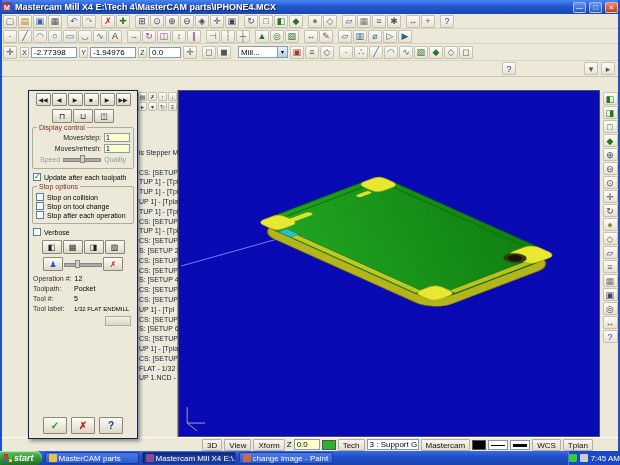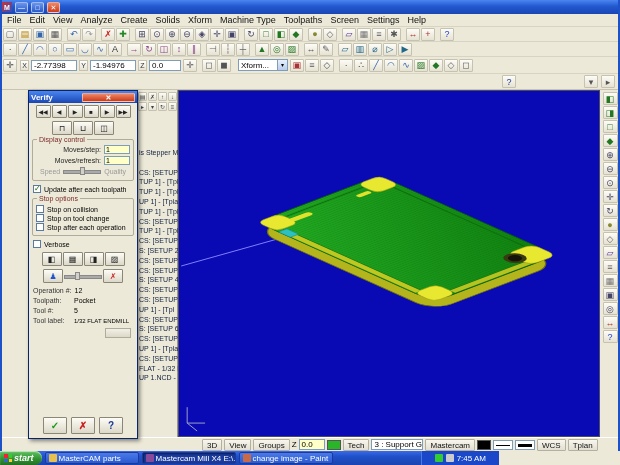--- a/index.html
+++ b/index.html
@@ -107,68 +107,55 @@
   .sb-combo { height:11px; line-height:10px; padding:0 2px; border:1px solid #7f9db9; background:#fff; width:52px;
     overflow:hidden; white-space:nowrap; }
   .sb-swatch { width:14px; height:10px; border:1px solid #555; }
   .sb-swatch.green { background:#2ab42a; }
   .sb-swatch.black { background:#000; }
   .line-sample { width:20px; height:10px; border:1px solid #7f9db9; background:#fff; position:relative; }
   .line-sample::after { content:""; position:absolute; left:2px; right:2px; top:4px; border-top:1px solid #000; }
   .line-sample.thick::after { border-top:3px solid #000; top:3px; }
 
   
-  .taskbar { position:absolute; top:451px; left:0; width:499px; height:14px;
+  .taskbar { position:absolute; top:451px; left:0; width:620px; height:14px;
     background:linear-gradient(#3a6ae8,#2050c8 40%,#1a44b0); display:flex; align-items:center; }
   .start-btn { height:14px; flex:none; padding:0 8px 0 4px; display:flex; align-items:center; gap:2px;
     background:linear-gradient(#62c462,#2f8f2f 60%,#237023); color:#fff; font-weight:bold; font-style:italic;
     font-size:9px; border-radius:0 7px 7px 0; box-shadow:inset 0 1px 1px #bfe8bf; }
   .flag { width:8px; height:8px; display:grid; grid-template-columns:1fr 1fr; grid-template-rows:1fr 1fr; gap:1px; }
   .flag i:nth-child(1){background:#e23;} .flag i:nth-child(2){background:#3c3;}
   .flag i:nth-child(3){background:#36c;} .flag i:nth-child(4){background:#fc3;}
   .task { width:94px; height:12px; margin-left:3px; padding:0 3px; display:flex; align-items:center; gap:2px;
     background:linear-gradient(#4a7ae8,#2a5ad0); border:1px solid #1a3aa0; border-radius:2px;
     color:#fff; font-size:8px; overflow:hidden; white-space:nowrap; }
   .task.active { background:#1a3a9c; box-shadow:inset 1px 1px 2px rgba(0,0,0,.5); }
   .task-ic { width:8px; height:8px; flex:none; border-radius:1px; }
   .ic-folder { background:#e8c050; } .ic-mcam { background:#8a4a9a; } .ic-paint { background:#c86a4a; }
-  .tray { margin-left:auto; height:14px; display:flex; align-items:center; gap:3px; padding:0 13px;
+  .tray { margin-left:auto; height:14px; display:flex; align-items:center; gap:3px; padding:0 0;
     background:#1a48c8; border-left:1px solid #4a7ae8; color:#fff; font-size:8px; }
   .tray-ic { width:8px; height:8px; border-radius:1px; }
   .tray-ic.a { background:#3c3; } .tray-ic.b { background:#ccc; }
 
   .win-border { position:absolute; top:0; width:2px; height:451px; background:#1e50c8; z-index:20; }
   .win-border.left { left:0; } .win-border.right { right:0; }
 </style>
 </head>
 <body>
 
 <div class="screen">
 
   <div class="titlebar">
     <span class="app-icon">M</span>
+    <span class="title-text">Mastercam Mill X4   E:\Tech 4\MasterCAM parts\IPHONE4.MCX</span>
     <span class="win-btn">—</span>
     <span class="win-btn">□</span>
     <span class="win-btn close">✕</span>
   </div>
 
-  <div class="menubar">
-      <span class="menu-item">File</span>
-      <span class="menu-item">Edit</span>
-      <span class="menu-item">View</span>
-      <span class="menu-item">Analyze</span>
-      <span class="menu-item">Create</span>
-      <span class="menu-item">Solids</span>
-      <span class="menu-item">Xform</span>
-      <span class="menu-item">Machine Type</span>
-      <span class="menu-item">Toolpaths</span>
-      <span class="menu-item">Screen</span>
-      <span class="menu-item">Settings</span>
-      <span class="menu-item">Help</span>
-    </div>
 
   <div class="toolbar-row">
       <span class="tb-icon" style="color: rgb(102, 102, 119);">▢</span>
       <span class="tb-icon" style="color: rgb(184, 134, 11);">▤</span>
       <span class="tb-icon" style="color: rgb(51, 102, 170);">▣</span>
       <span class="tb-icon" style="color: rgb(85, 85, 85); margin-right: 5px;">▦</span>
       <span class="tb-icon" style="color: rgb(51, 102, 170);">↶</span>
       <span class="tb-icon" style="color: rgb(153, 153, 153); margin-right: 5px;">↷</span>
       <span class="tb-icon" style="color: rgb(204, 34, 34);">✗</span>
       <span class="tb-icon" style="color: rgb(34, 136, 34); margin-right: 5px;">✚</span>
@@ -229,21 +216,21 @@
     <span class="coord-label">Y</span>
     <input class="coord-field" style="width: 46px;" value="-1.94976">
     <span class="coord-label">Z</span>
     <input class="coord-field" style="width: 32px;" value="0.0">
     <span style="display:flex">
         <span class="tb-icon" style="color: rgb(85, 85, 85); margin-right: 5px;">✛</span>
         <span class="tb-icon" style="color: rgb(85, 85, 85);">◻</span>
         <span class="tb-icon" style="color: rgb(85, 85, 85); margin-right: 5px;">◼</span>
       </span>
     <div class="dropdown">
-      <span>Xform...</span>
+      <span>Mill...</span>
       <span class="dd-arrow">▾</span>
     </div>
     <span style="display:flex">
         <span class="tb-icon" style="color: rgb(170, 51, 51);">▣</span>
         <span class="tb-icon" style="color: rgb(85, 85, 85);">≡</span>
         <span class="tb-icon" style="color: rgb(85, 85, 85); margin-right: 5px;">◇</span>
         <span class="tb-icon" style="color: rgb(51, 51, 51);">∙</span>
         <span class="tb-icon" style="color: rgb(51, 51, 51);">∴</span>
         <span class="tb-icon" style="color: rgb(51, 102, 170);">╱</span>
         <span class="tb-icon" style="color: rgb(51, 102, 170);">◠</span>
@@ -362,24 +349,20 @@
         <span class="tb-icon" style="color: rgb(85, 51, 153);">▱</span>
         <span class="tb-icon" style="color: rgb(85, 85, 85);">≡</span>
         <span class="tb-icon" style="color: rgb(119, 119, 119);">▦</span>
         <span class="tb-icon" style="color: rgb(68, 68, 102);">▣</span>
         <span class="tb-icon" style="color: rgb(68, 68, 102);">◎</span>
         <span class="tb-icon" style="color: rgb(170, 51, 51);">↔</span>
         <span class="tb-icon" style="color: rgb(34, 68, 204);">?</span>
       </div>
 
     <div class="verify-dialog">
-      <div class="vd-title">
-        <span>Verify</span>
-        <span class="vd-close">✕</span>
-      </div>
 
       <div class="vd-row">
           <button class="vd-btn">◀◀</button>
           <button class="vd-btn">◀</button>
           <button class="vd-btn">▶</button>
           <button class="vd-btn">■</button>
           <button class="vd-btn">▶</button>
           <button class="vd-btn">▶▶</button>
         </div>
       <div class="vd-row">
@@ -476,21 +459,21 @@
           <button class="vd-btn big" style="color: rgb(204, 34, 34);">✗</button>
           <button class="vd-btn big" style="color: rgb(26, 58, 154);">?</button>
         </div>
     </div>
   </div>
 
   <div class="statusbar">
     <span class="sb-spacer"></span>
     <span class="sb-btn">3D</span>
     <span class="sb-btn">View</span>
-    <span class="sb-btn">Groups</span>
+    <span class="sb-btn">Xform</span>
     <span>Z</span>
     <span class="sb-field">0.0</span>
     <span class="sb-swatch green"></span>
     <span class="sb-btn">Tech</span>
     <span class="sb-combo">3 : Support G</span>
     <span class="sb-btn">Mastercam</span>
     <span class="sb-swatch black"></span>
     <span class="line-sample"></span>
     <span class="line-sample thick"></span>
     <span class="sb-btn">WCS</span>

